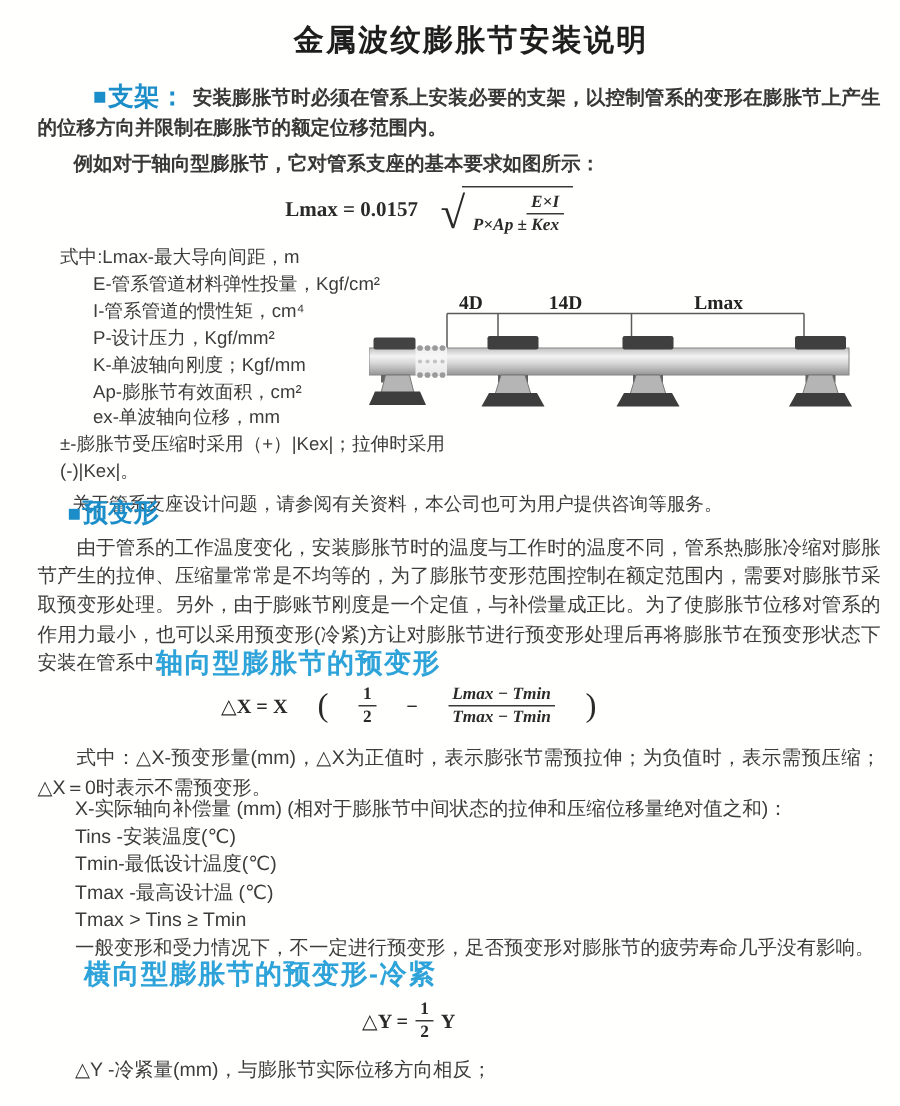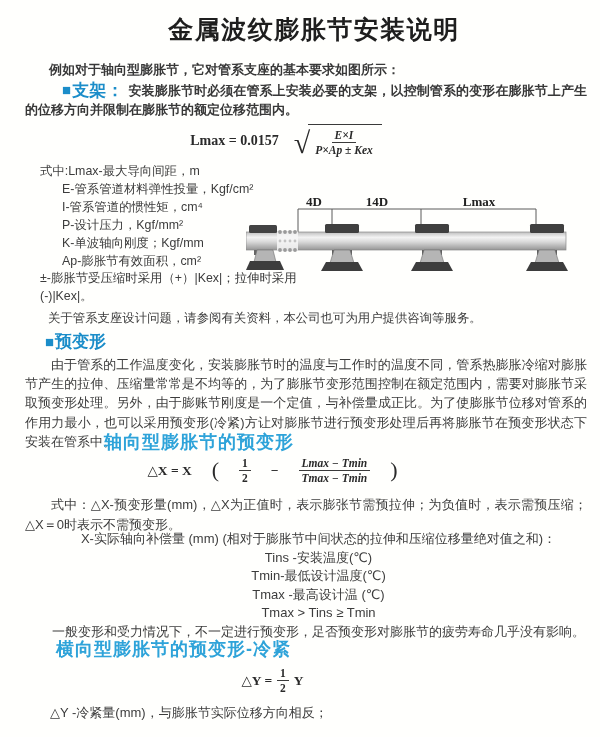--- a/index.html
+++ b/index.html
@@ -4,21 +4,21 @@
 <style>
   * { margin:0; padding:0; box-sizing:border-box; }
   html,body { background:#ffffff; }
   body { font-family:"Liberation Sans","DejaVu Sans",sans-serif; }
   .page {
     position:relative; width:600px; height:737px; margin:0 auto;
     background:#fffffd; color:#3c3c3c; overflow:hidden;
   }
   .title {
     position:absolute; top:13px; left:0; width:600px; text-align:center;
-    font-size:25px; font-weight:bold; color:#1e1e1e; letter-spacing:1.5px;padding-left:28px;
+    font-size:20px; font-weight:bold; color:#1e1e1e; letter-spacing:1.5px;padding-left:28px;
   }
   .para { font-size:13px; line-height:19.5px; text-align:justify; }
 
   
   .intro-block { position:absolute; top:55px; left:25px; width:562px; }
   .intro-block .lead { text-indent:37px; font-weight:600; color:#383838; }
   .blue-square { color:#1b8dc9; font-size:15px; font-style:normal; margin-right:1px; }
   .sec-head { color:#1b8dc9; font-size:17px; font-weight:bold; margin-right:5px; vertical-align:-1px; }
   .intro-block .example { margin-top:5px; text-indent:24px; font-weight:600; color:#383838; }
 
@@ -28,21 +28,21 @@
     color:#2a2a2a; display:flex; justify-content:center; align-items:center;
     font-weight:bold; font-size:14px;
   }
   .formula-lmax { top:124px; left:0; width:572px; gap:15px; }
   .sqrt { display:inline-flex; align-items:center; }
   .rad-sign { font-size:30px; font-weight:normal; line-height:0.9; transform:translateY(2px); }
   .radicand { border-top:1.4px solid #3a3a3a; padding:2px 6px 0 4px; margin-left:-2px; }
   .frac { display:inline-flex; flex-direction:column; align-items:center; font-size:11.5px; line-height:1.25; }
   .frac .fnum { border-bottom:1px solid #3a3a3a; padding:0 3px 0px; }
   .frac .fden { padding:0 3px; }
-  .frac.ital { font-style:italic; }
+  .frac.ital { font-style:italic;align-items:flex-end; }
 
   .formula-dx { top:456px; left:0; width:545px; gap:20px; font-size:13.5px; }
   .formula-dy { top:666px; left:0; width:545px; gap:5px; font-size:13.5px; }
   .paren { font-size:22px; font-weight:normal; line-height:1; transform:translateY(-1px); }
 
   
   .defs { position:absolute; top:163px; left:40px; width:260px; font-size:12.4px; line-height:17.9px; color:#3c3c3c; }
   .def-line.ind { padding-left:22px; }
   .def-line.closing { margin-top:3.5px; padding-left:8px; width:540px; }
 
@@ -52,33 +52,33 @@
 
   
   .predeform-head { position:absolute; top:330px; left:45px; color:#1b8dc9; font-size:17px; font-weight:bold;text-align:right; }
   .predeform-para { position:absolute; top:355px; left:25px; width:562px; text-indent:26px; color:#3c3c3c; line-height:19.2px; }
 
   .sub-head { position:absolute; color:#2ea3d9; font-size:18px; font-weight:bold; letter-spacing:1px; }
   .axial-head { top:430px; left:60px;padding-left:44px; }
   .transverse-head { top:637px; left:56px; }
 
   .axial-explain { position:absolute; top:495px; left:25px; width:562px; text-indent:26px; line-height:19.5px; }
-  .axial-items { position:absolute; top:530px; left:50px; width:537px; font-size:13px; line-height:18.6px; list-style:none;text-align:center; }
+  .axial-items { position:absolute; top:530px; left:50px; width:537px; font-size:13px; line-height:18.6px; list-style:none; }
   .transverse-explain { position:absolute; top:704px; left:50px; width:537px; font-size:13px; }
 </style>
 </head>
 <body>
 
 <div class="page">
 
   <h1 class="title">金属波纹膨胀节安装说明</h1>
 
   <div class="intro-block">
+    <p class="para lead"><span class="blue-square">■</span><span class="sec-head">支架：</span><span>安装膨胀节时必须在管系上安装必要的支架，以控制管系的变形在膨胀节上产生的位移方向并限制在膨胀节的额定位移范围内。</span></p>
     <p class="para example">例如对于轴向型膨胀节，它对管系支座的基本要求如图所示：</p>
-    <p class="para lead"><span class="blue-square">■</span><span class="sec-head">支架：</span><span>安装膨胀节时必须在管系上安装必要的支架，以控制管系的变形在膨胀节上产生的位移方向并限制在膨胀节的额定位移范围内。</span></p>
   </div>
 
   <div class="formula formula-lmax">
     <span>Lmax = 0.0157</span>
     <span class="sqrt">
       <span class="rad-sign">√</span>
       <span class="radicand">
         <span class="frac ital">
           <span class="fnum">E×I</span>
           <span class="fden">P×Ap ± Kex</span>
@@ -87,20 +87,21 @@
     </span>
   </div>
 
   <div class="defs">
     <div class="def-line">式中:Lmax-最大导向间距，m</div>
     <div class="def-line ind">E-管系管道材料弹性投量，Kgf/cm²</div>
     <div class="def-line ind">I-管系管道的惯性矩，cm⁴</div>
     <div class="def-line ind">P-设计压力，Kgf/mm²</div>
     <div class="def-line ind">K-单波轴向刚度；Kgf/mm</div>
     <div class="def-line ind">Ap-膨胀节有效面积，cm²</div>
+    <div class="def-line ind">ex-单波轴向位移，mm</div>
     <div class="def-line">±-膨胀节受压缩时采用（+）|Kex|；拉伸时采用(-)|Kex|。</div>
     <div class="def-line closing">关于管系支座设计问题，请参阅有关资料，本公司也可为用户提供咨询等服务。</div>
   </div>
 
   <svg class="diagram" viewBox="0 0 350 92" xmlns="http://www.w3.org/2000/svg">
     <defs>
       <linearGradient id="pipeG" x1="0" y1="0" x2="0" y2="1">
         <stop offset="0" stop-color="#bfbfbf"></stop>
         <stop offset="0.3" stop-color="#f3f3f3"></stop>
         <stop offset="0.55" stop-color="#d9d9d9"></stop>

